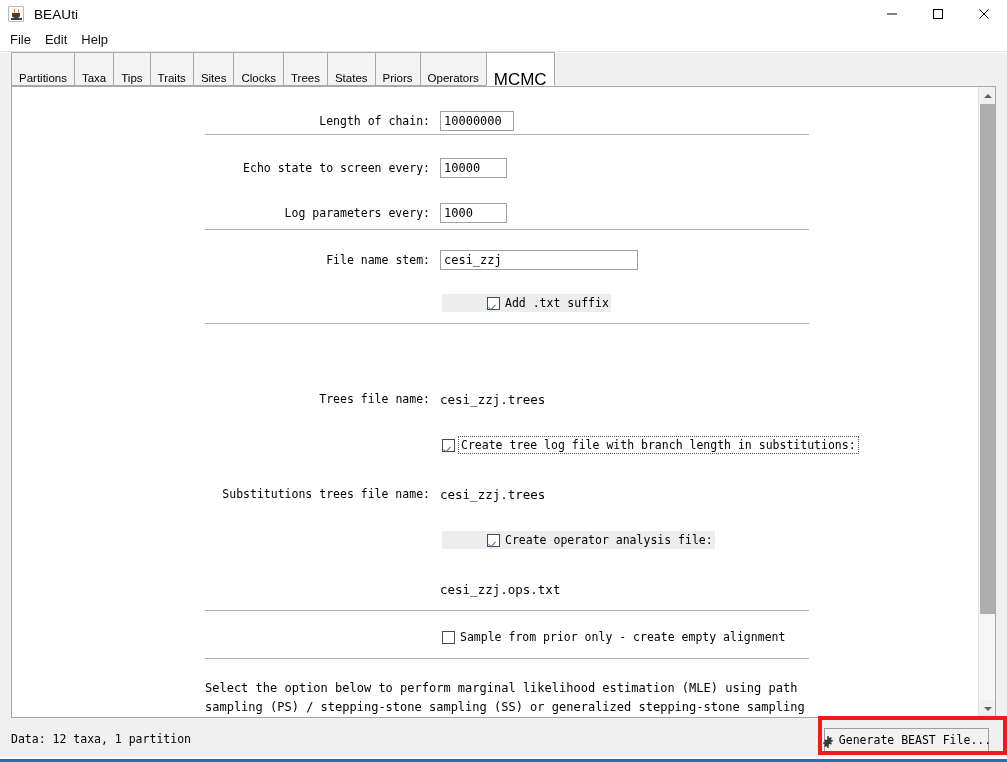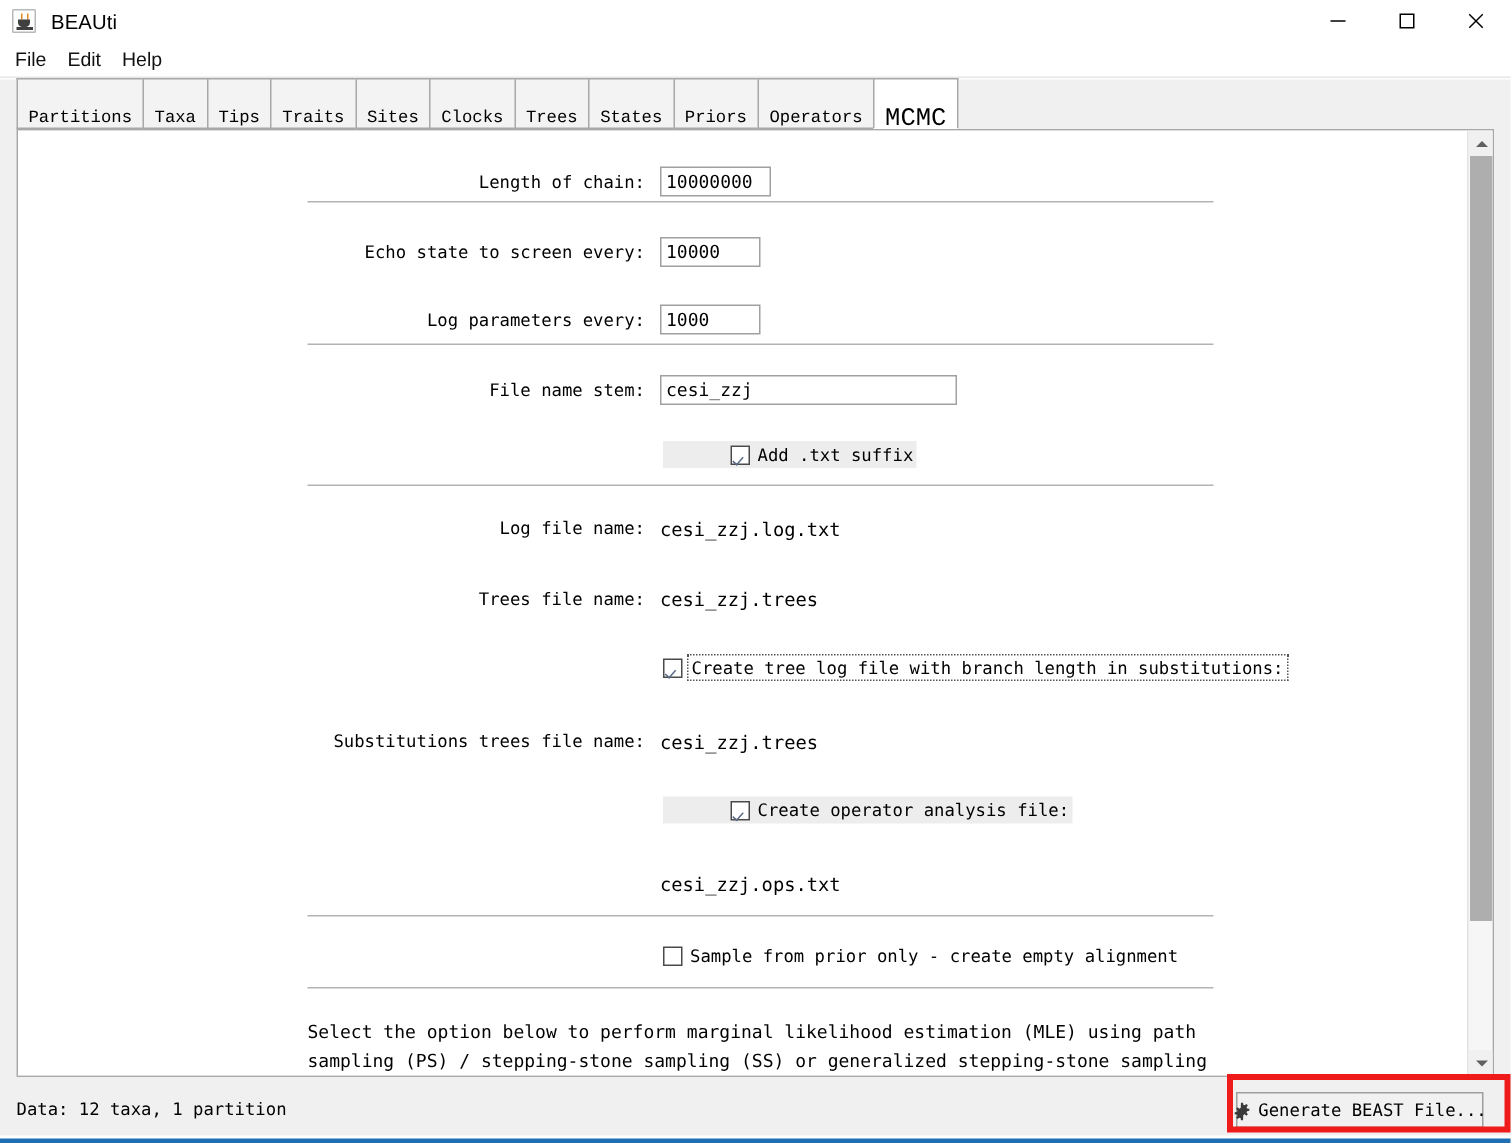--- a/index.html
+++ b/index.html
@@ -76,21 +76,21 @@
 
   
   #tabstrip {
     position: absolute; left: 11px; top: 11px;
     width: 985px; height: 22px;
     display: flex; align-items: flex-end;
   }
   .tab {
     height: 20px;
     padding: 16px 7px;
-    font-family: Liberation Mono, monospace;
+    font-family: Liberation Sans, sans-serif;
     font-size: 11.5px; color: #000;
     line-height: 19px;
     background: #f3f3f3;
     border: 1px solid #a8a8a8;
     border-right: none;
     cursor: default;
     white-space: nowrap;
   }
   .tab:last-child { border-right: 1px solid #a8a8a8; }
   .tab.active {
@@ -347,24 +347,20 @@
         <input class="tf" style="width: 198px;" value="cesi_zzj">
       </div>
 
       <div class="cbrow shade" style="left:430px; top:207px;">
         <span class="cbox checked"></span>
         <span class="cblabel">Add .txt suffix</span>
       </div>
 
       <div class="sep" style="top:236px;"></div>
 
-      <div class="row" style="top:254px;">
-        <div class="lbl">Log file name:</div>
-        <div class="val-text">cesi_zzj.log.txt</div>
-      </div>
 
       <div class="row" style="top:301px;">
         <div class="lbl">Trees file name:</div>
         <div class="val-text">cesi_zzj.trees</div>
       </div>
 
       <div class="cbrow" style="left:430px; top:349px;">
         <span class="cbox checked"></span>
         <span class="cblabel dotted">Create tree log file with branch length in substitutions:</span>
       </div>

